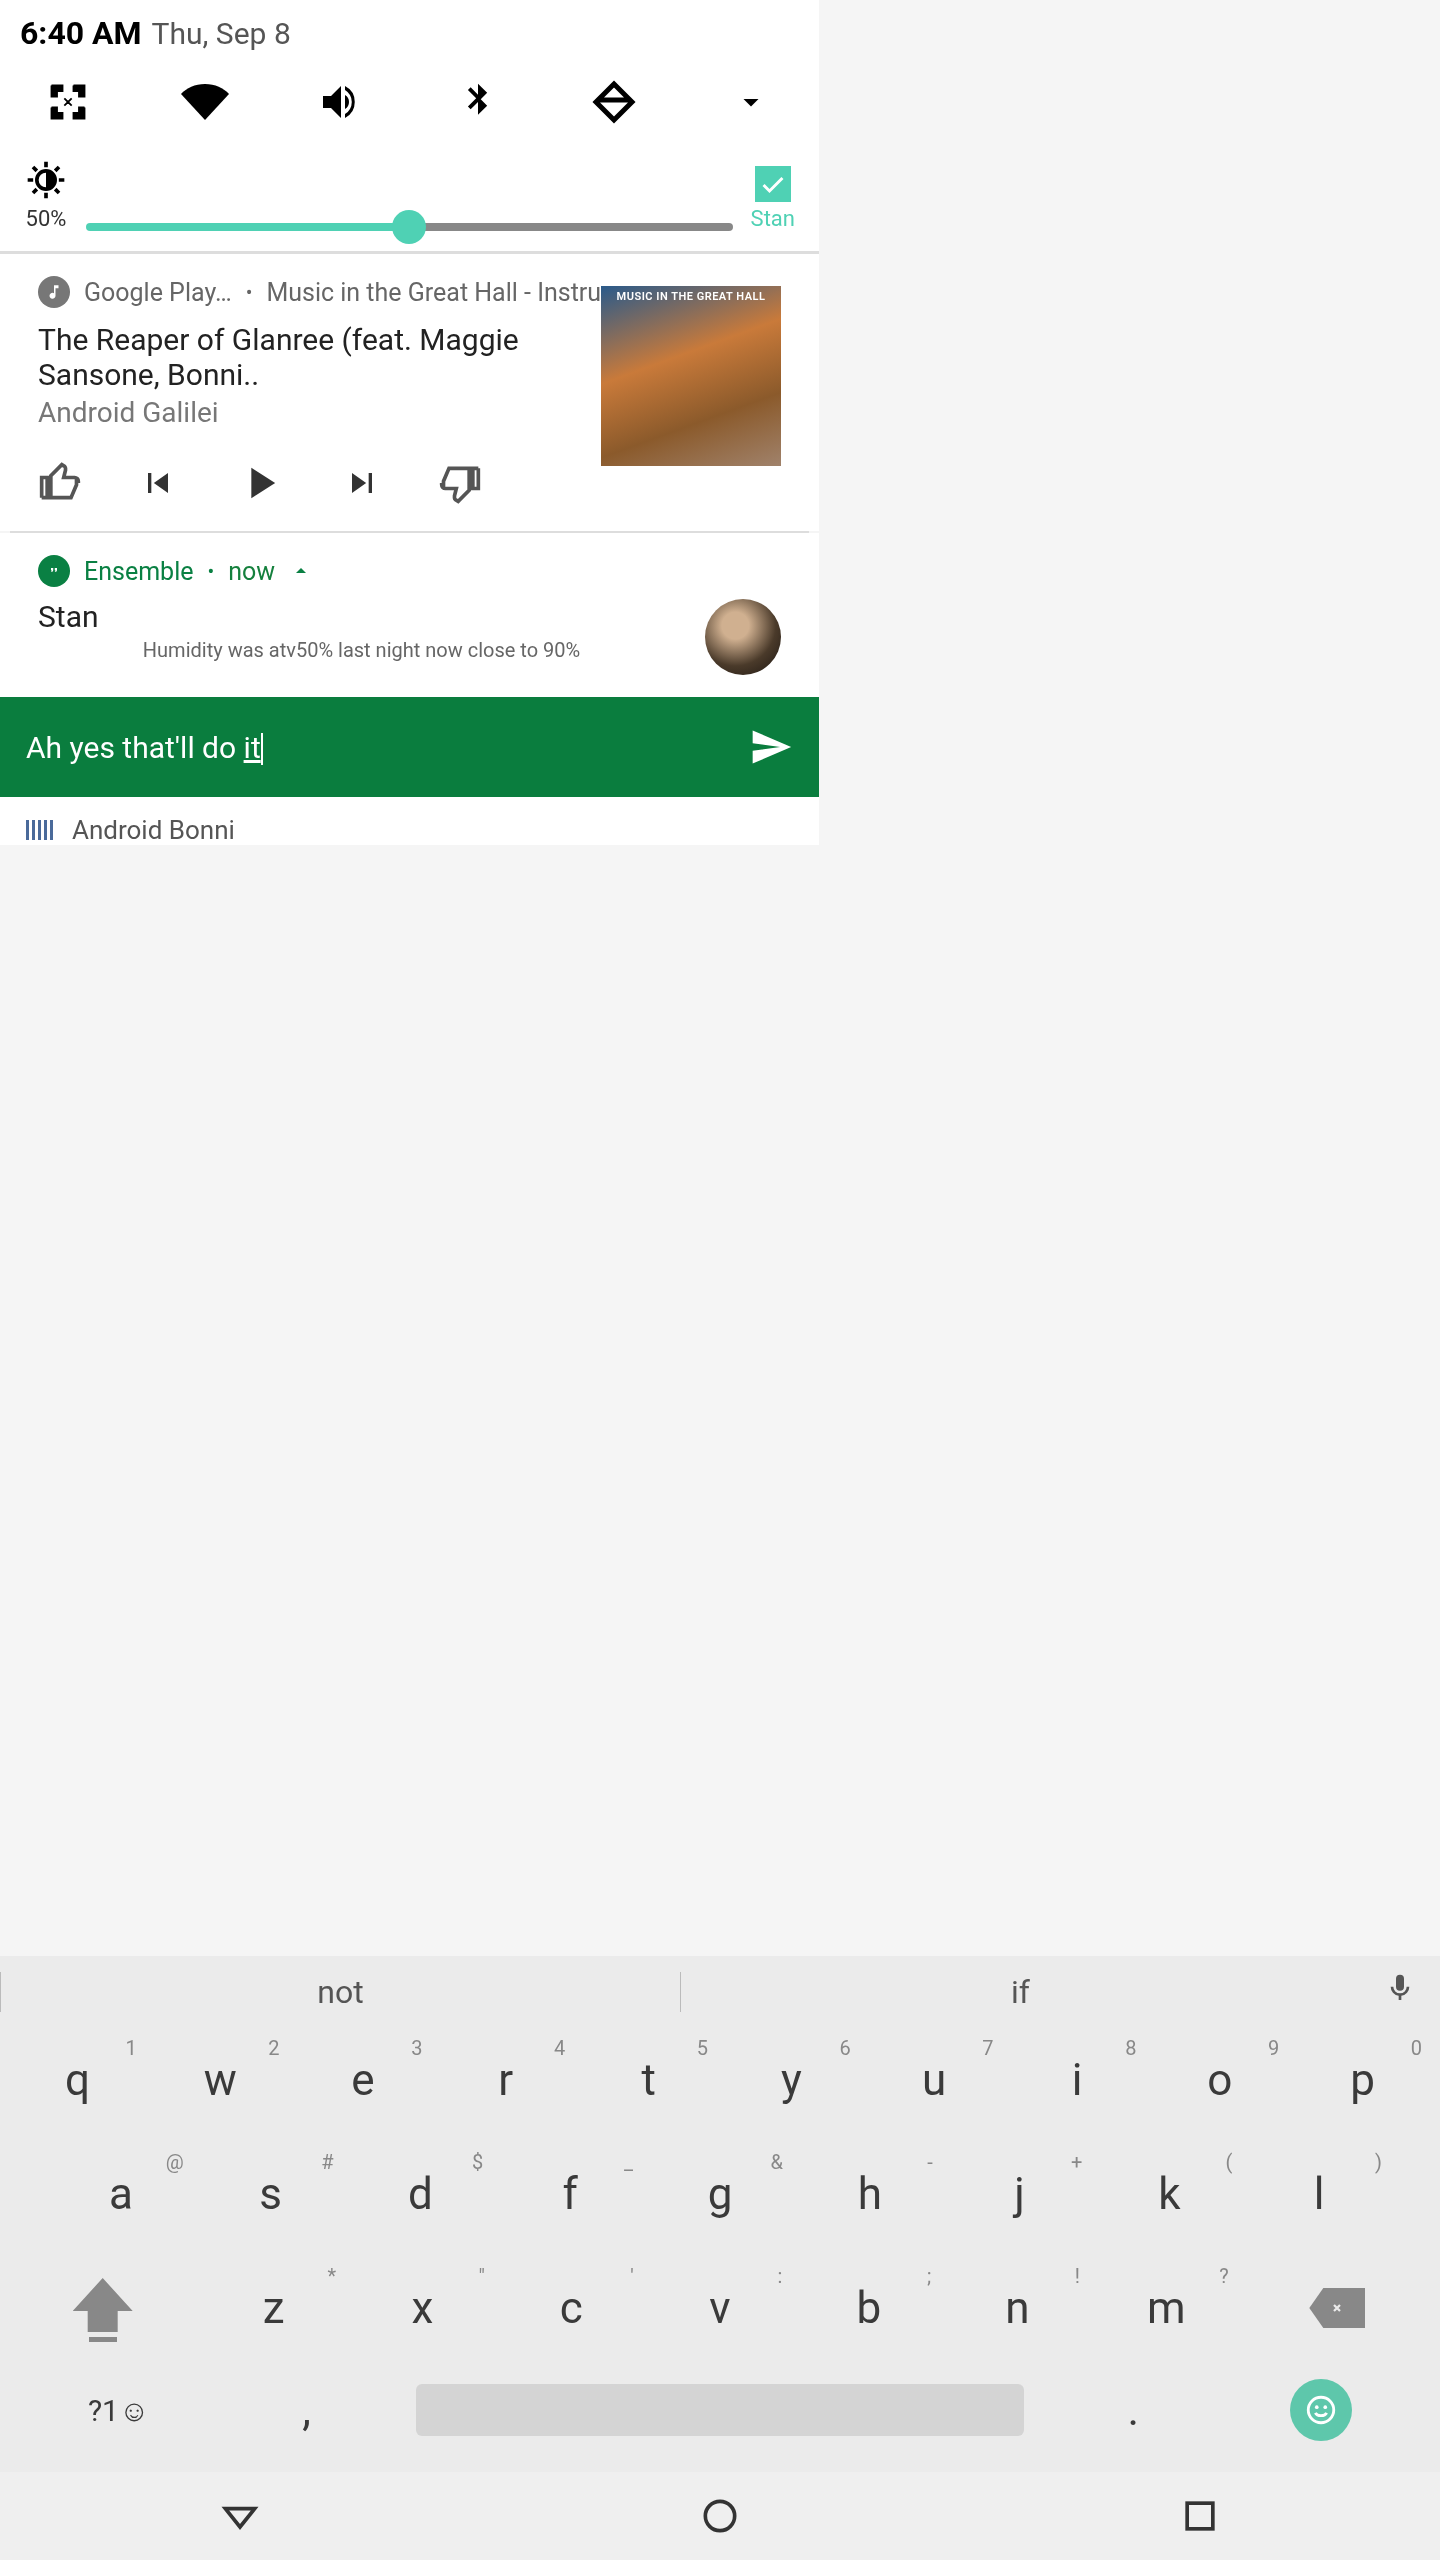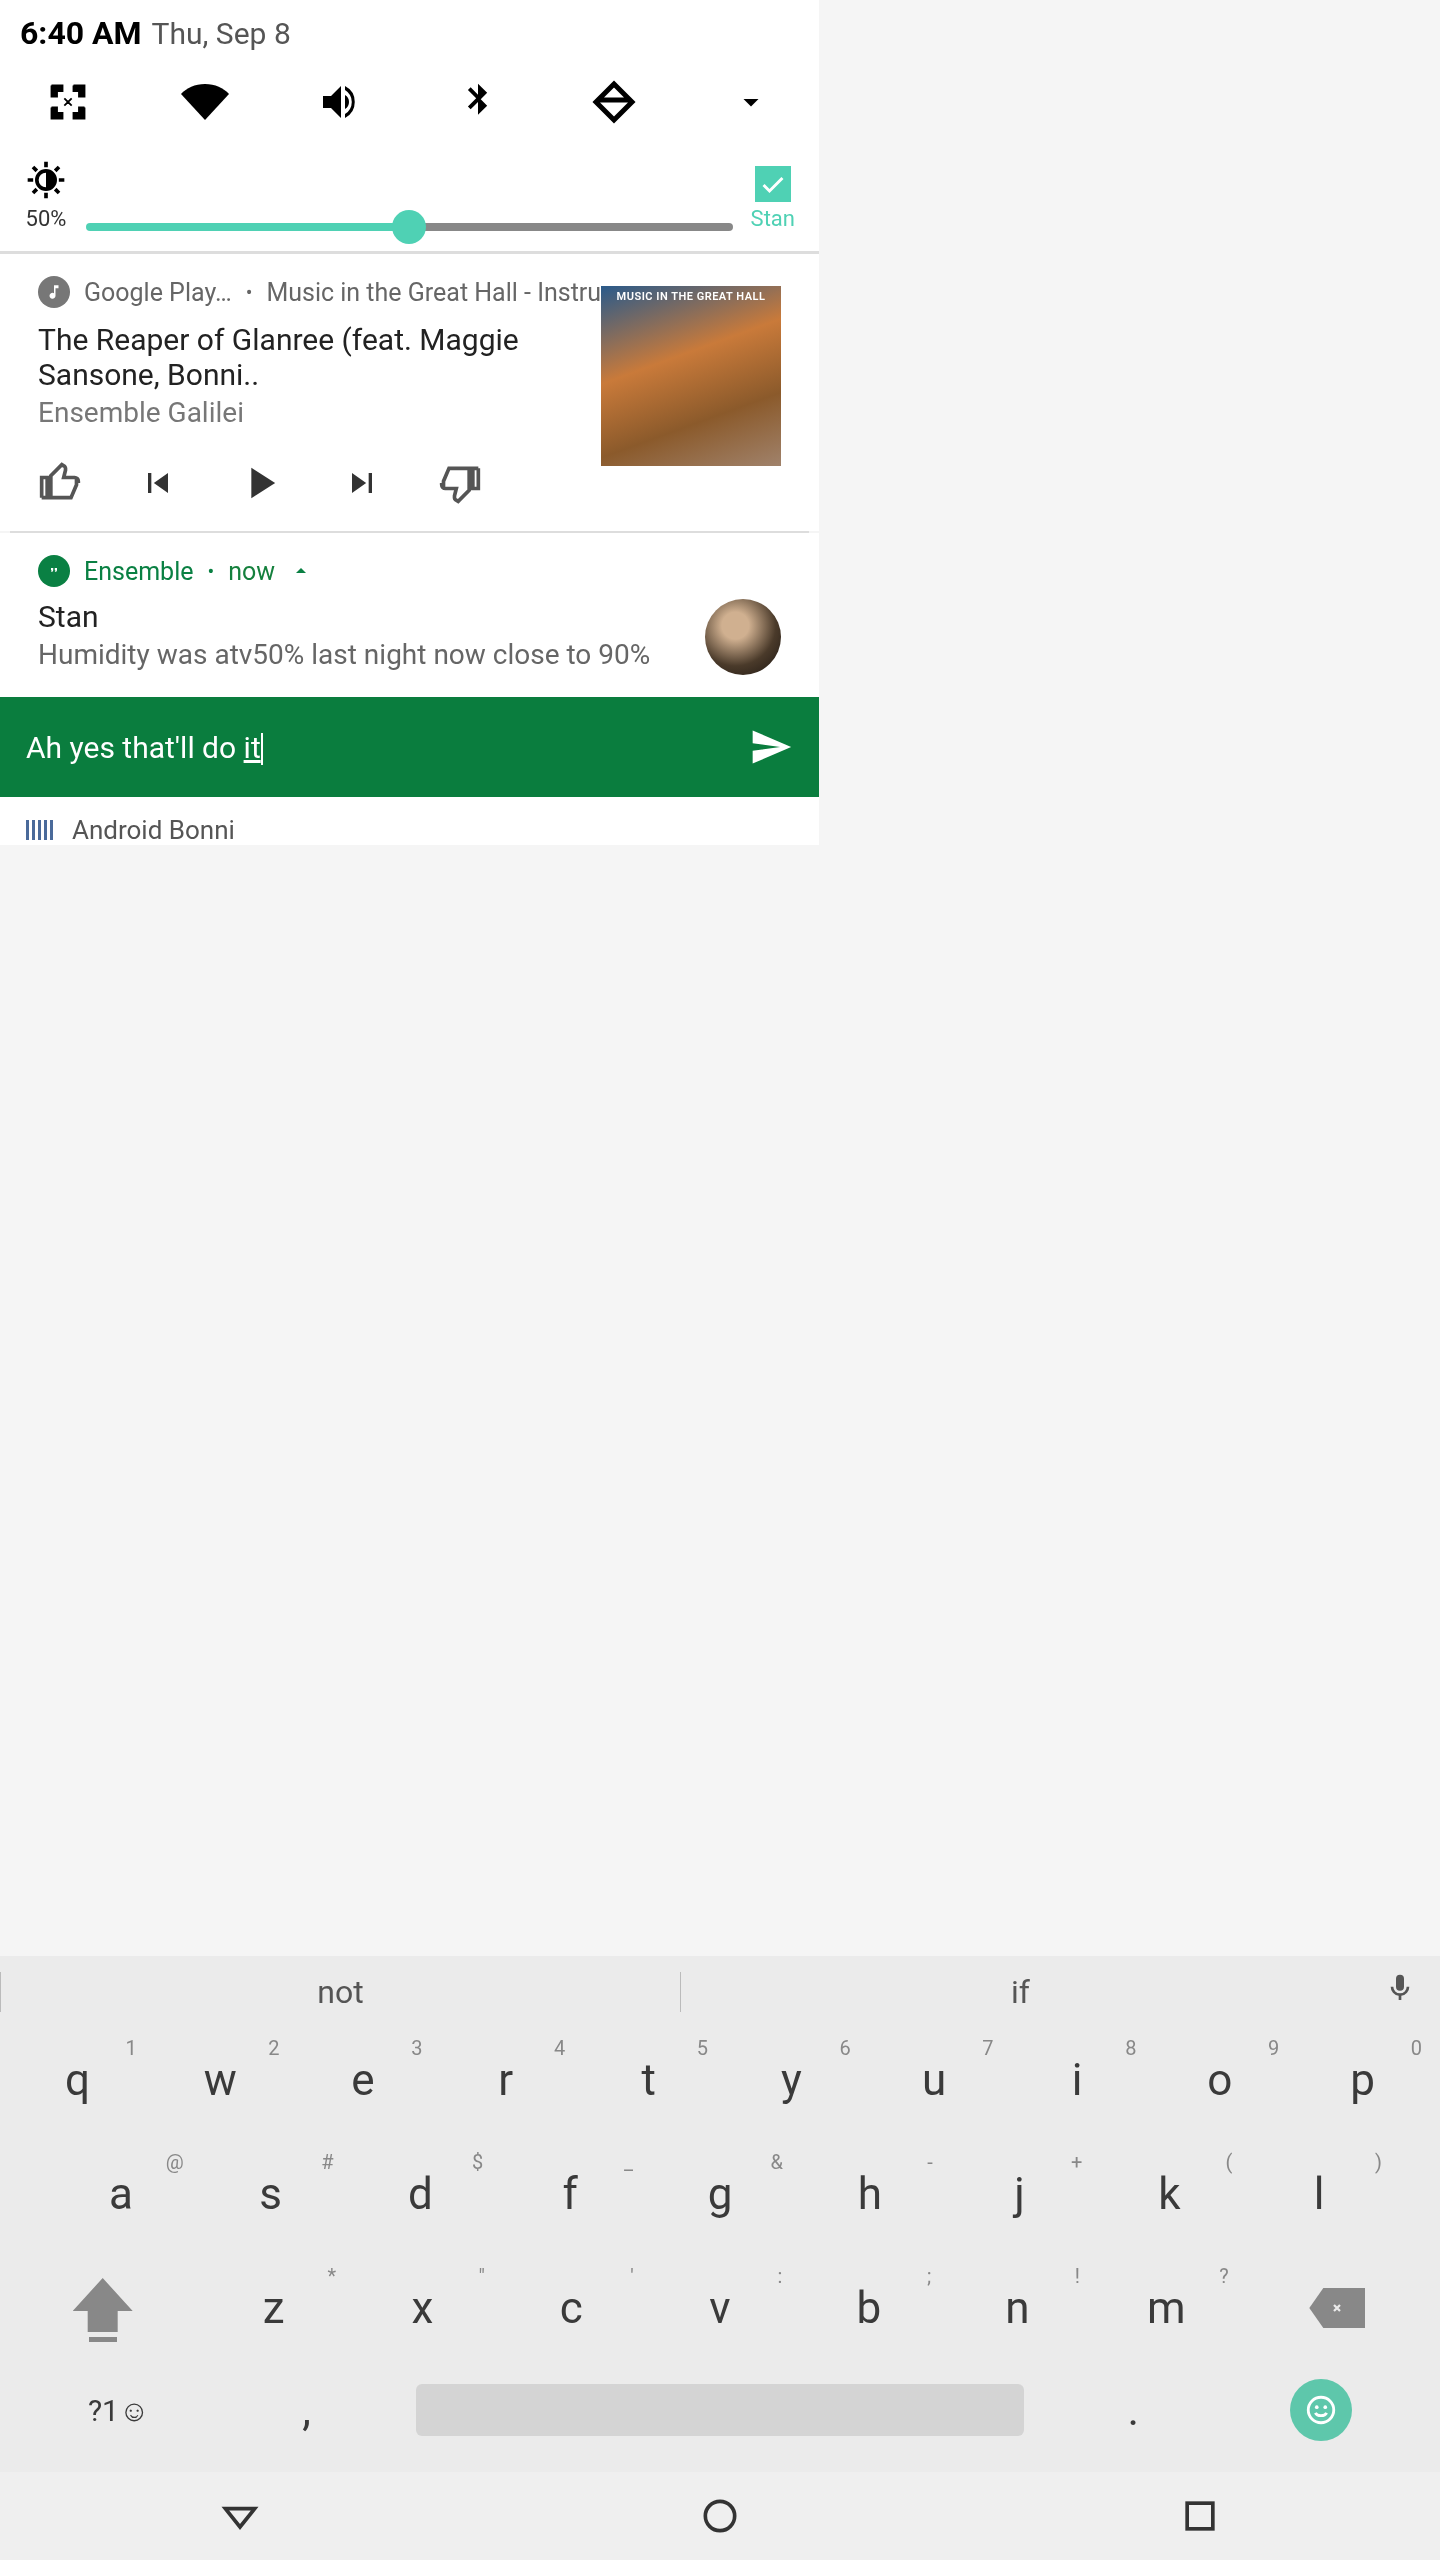--- a/index.html
+++ b/index.html
@@ -94,21 +94,21 @@
     font-weight: 600; letter-spacing: 0.5px;
   }
   .divider { height: 2px; background: #ddd; margin: 0 10px; }
 
   .hangouts .app-icon { background: #0a8043; }
   .hangouts .notif-header { color: #0a8043; }
   .hangouts .notif-header .time-ago { color: #15803d; }
   .hangouts-body { display: flex; gap: 20px; align-items: flex-start; margin-top: 12px; }
   .hangouts-left { flex: 1; }
   .hangouts-sender { font-size: 30px; color: #222; }
-  .hangouts-msg { font-size: 28px; color: #666; margin-top: 4px; }
+  .hangouts-msg { font-size: 20px; color: #666; margin-top: 4px; text-align: center; }
   .avatar {
     width: 76px; height: 76px; border-radius: 50%;
     background: radial-gradient(circle at 40% 35%, #d0b090 20%, #4a3a2a 60%, #1a1410 100%);
   }
   .reply-bar {
     background: #0a7d3e;
     display: flex;
     align-items: center;
     padding: 28px 26px;
     gap: 20px;
@@ -261,21 +261,21 @@
     <span>Google Play…</span>
     <span class="dot">•</span>
     <span>Music in the Great Hall - Instrumen…</span>
     <svg width="24" height="24" viewBox="0 0 24 24">
         <path fill="#666" d="M7 14l5-5 5 5z"></path>
       </svg>
   </div>
   <div class="music-body">
     <div class="music-left">
       <div class="music-title">The Reaper of Glanree (feat. Maggie Sansone, Bonni..</div>
-      <div class="music-artist">Ensemble Galilei</div>
+      <div class="music-artist">Android Galilei</div>
       <div class="music-controls">
         <svg width="44" height="44" viewBox="0 0 24 24">
             <path fill="none" stroke="#555" stroke-width="2" d="M2 20h3V9H2v11m20-9c0-1-.9-2-2-2h-6l1-4V4c0-.4-.2-.8-.4-1L13 2 7 8v12h11l3-7v-2z"></path>
           </svg>
         <svg width="40" height="40" viewBox="0 0 24 24">
             <path fill="#333" d="M6 6h2v12H6V6m3.5 6L18 6v12l-8.5-6z"></path>
           </svg>
         <svg width="52" height="52" viewBox="0 0 24 24">
             <path fill="#333" d="M8 5v14l11-7z"></path>
           </svg>

